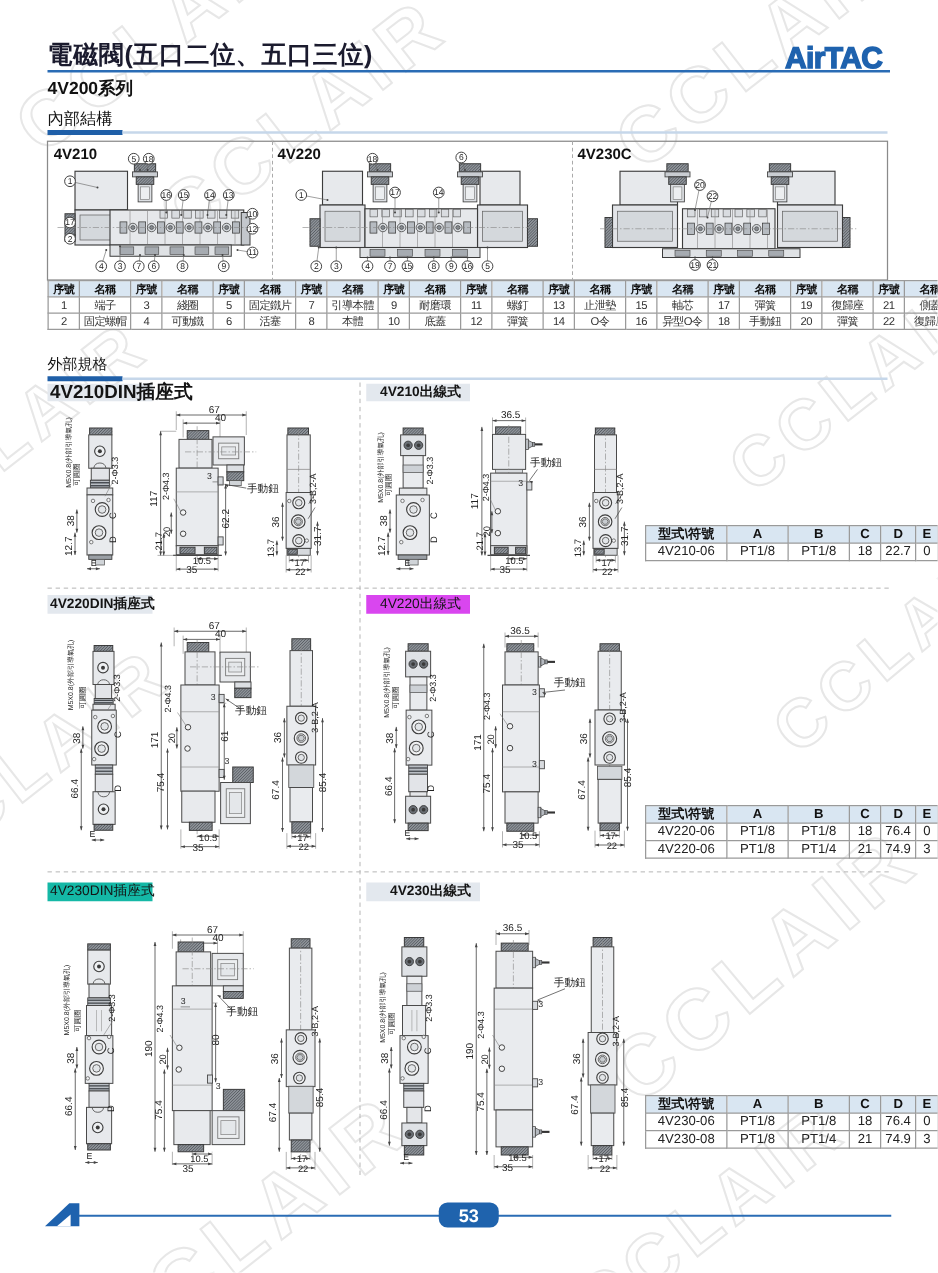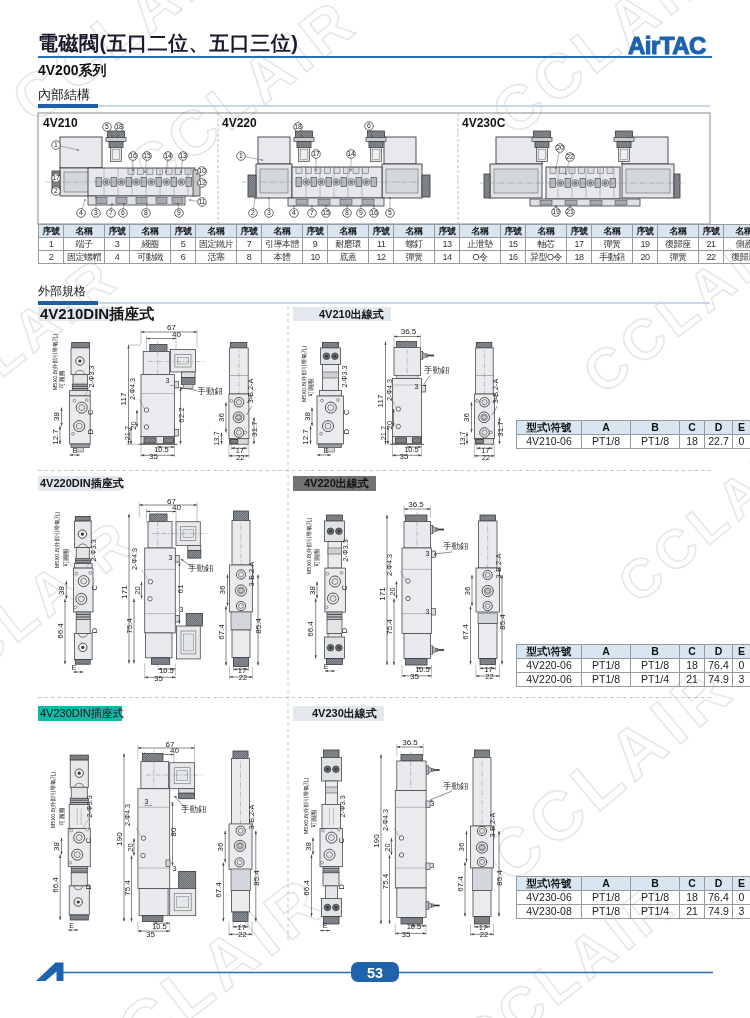--- a/index.html
+++ b/index.html
@@ -575,25 +575,25 @@
   </table>
 
 <div style="position:absolute;left:38px;top:283px;font-size:12px;font-weight:normal;color:#161616">外部規格</div>
 
 <div style="position:absolute;left:38px;top:301px;width:60px;height:3.5px;background:#1f5fa8"></div>
 
 <div style="position:absolute;left:98px;top:301.8px;width:612px;height:2px;background:#c6d7ea"></div>
 
 <div style="position:absolute;left:38px;top:306.5px;width:82px;background:#e3e8ee;padding-left:2px;font-size:15px;font-weight:bold;color:#141414;line-height:14.5px;white-space:nowrap">4V210DIN插座式</div>
 
-<div style="position:absolute;left:293px;top:306.5px;width:72px;background:#e3e8ee;padding-left:26px;font-size:11px;font-weight:bold;color:#141414;line-height:14.5px;white-space:nowrap">4V210出線式</div>
+<div style="position:absolute;left:293px;top:306.5px;width:72px;background:#e3e8ee;padding-left:11px;font-size:11px;font-weight:bold;color:#141414;line-height:14.5px;white-space:nowrap">4V210出線式</div>
 
 <div style="position:absolute;left:38px;top:476px;width:82px;background:#e3e8ee;padding-left:2px;font-size:11px;font-weight:bold;color:#141414;line-height:14.5px;white-space:nowrap">4V220DIN插座式</div>
 
-<div style="position:absolute;left:293px;top:476px;width:72px;background:#737373;padding-left:11px;font-size:11px;font-weight:bold;color:#141414;line-height:14.5px;white-space:nowrap">4V220出線式</div>
+<div style="position:absolute;left:293px;top:476px;width:72px;background:#d946ef;padding-left:11px;font-size:11px;font-weight:normal;color:#141414;line-height:14.5px;white-space:nowrap">4V220出線式</div>
 
 <div style="position:absolute;left:38px;top:706px;width:82px;background:#14b8a6;padding-left:2px;font-size:11px;font-weight:normal;color:#141414;line-height:14.5px;white-space:nowrap">4V230DIN插座式</div>
 
 <div style="position:absolute;left:293px;top:706px;width:72px;background:#e3e8ee;padding-left:19px;font-size:11px;font-weight:bold;color:#141414;line-height:14.5px;white-space:nowrap">4V230出線式</div>
 
 <svg width="750" height="1018" style="position:absolute;left:0;top:0">
     <line x1="288" y1="306" x2="288" y2="940" stroke="#b5b5b5" stroke-width="0.8" stroke-dasharray="3.5 3"></line>
     <line x1="38" y1="470.5" x2="712" y2="470.5" stroke="#b5b5b5" stroke-width="0.8" stroke-dasharray="3.5 3"></line>
     <line x1="38" y1="697.5" x2="712" y2="697.5" stroke="#b5b5b5" stroke-width="0.8" stroke-dasharray="3.5 3"></line>
   </svg>

